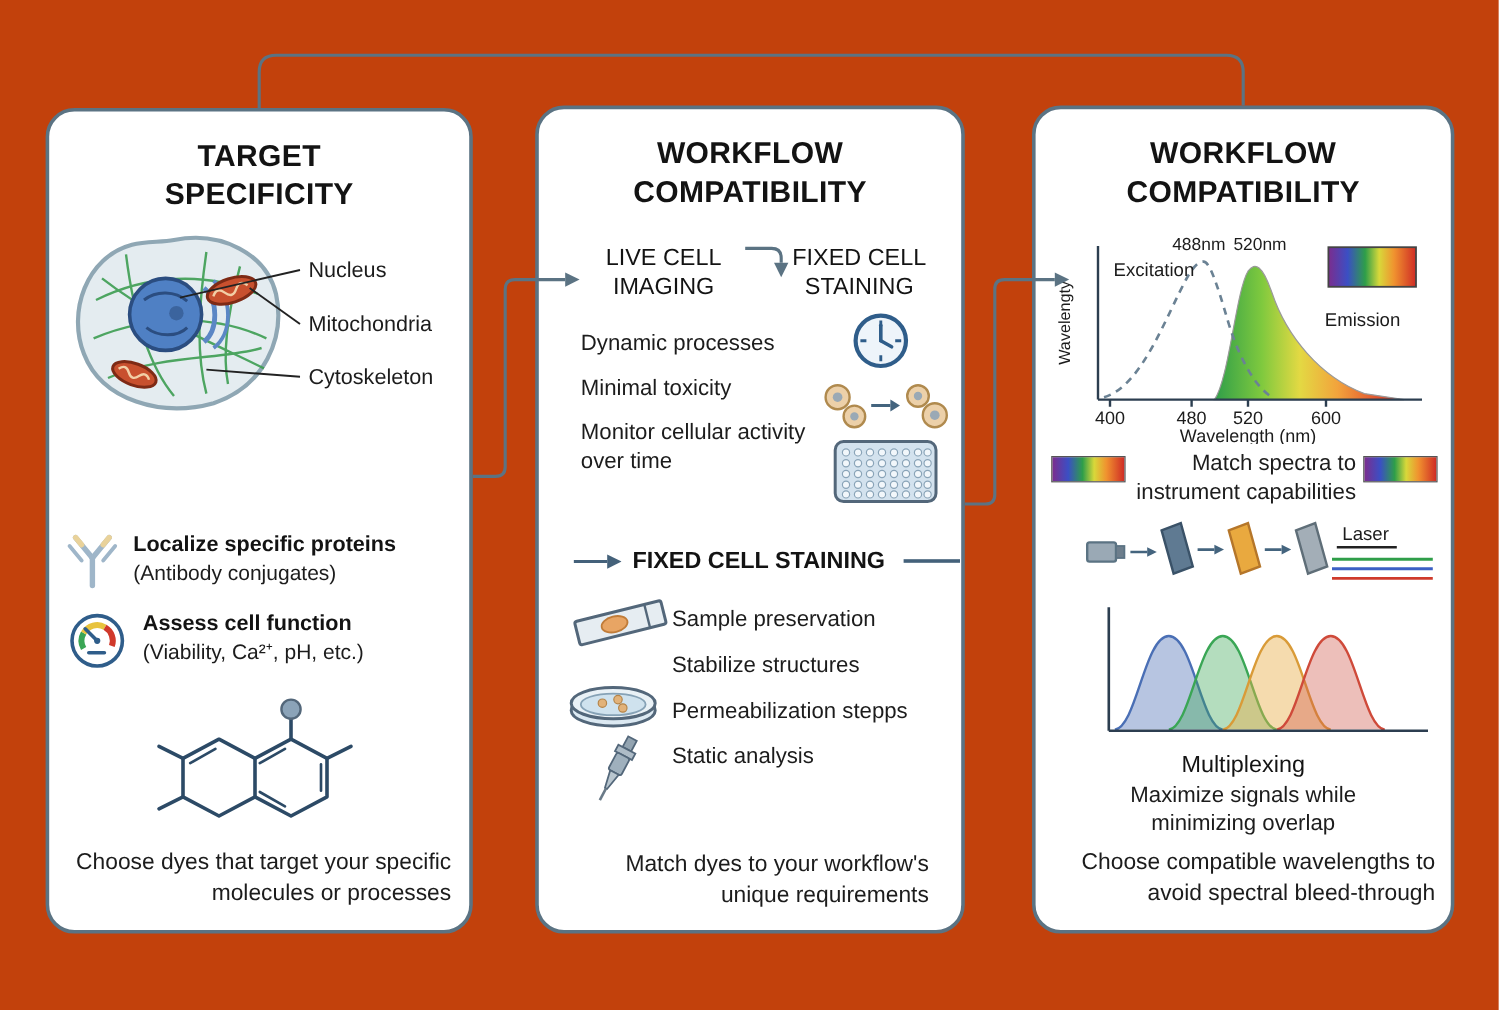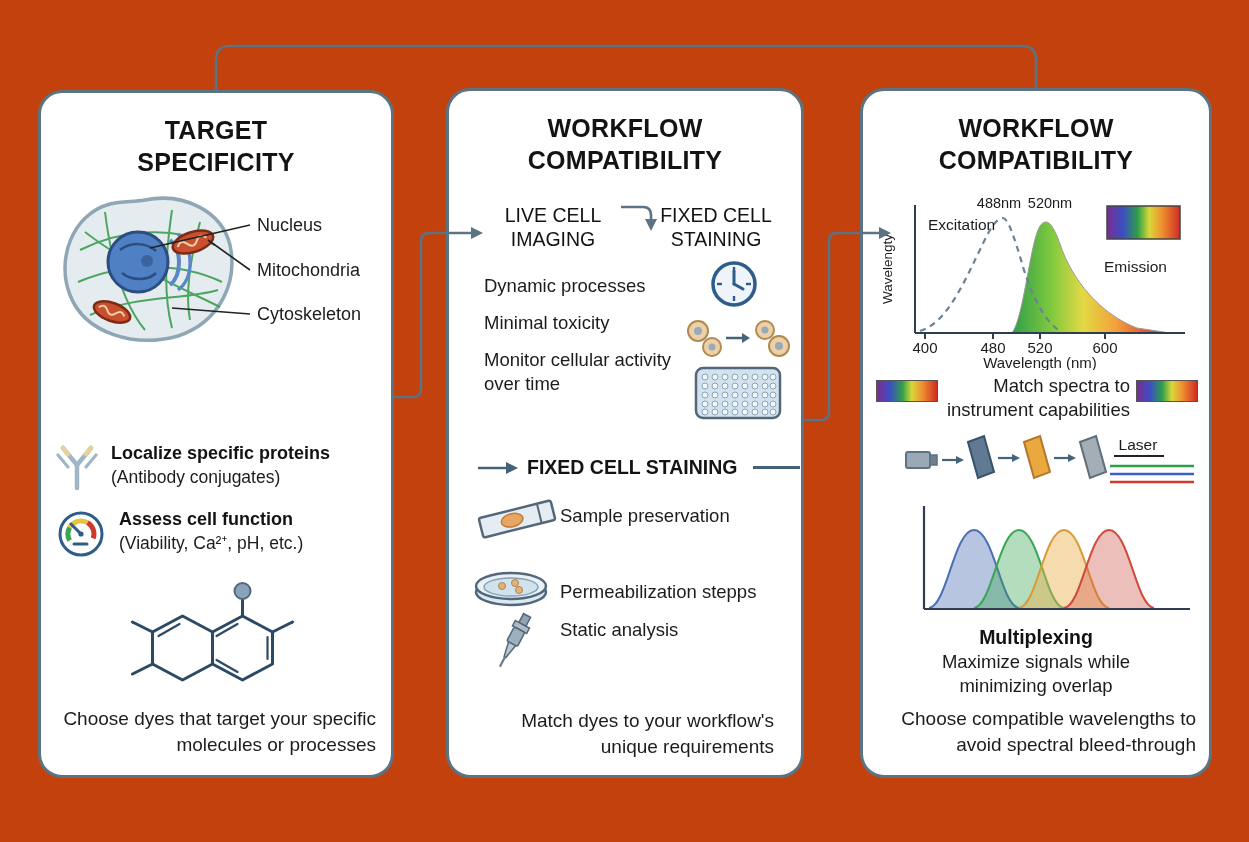--- a/index.html
+++ b/index.html
@@ -244,20 +244,21 @@
     <g transform="rotate(28 25 30)" stroke="#53677a" stroke-width="1.5">
       <rect x="21" y="0" width="8" height="10" fill="#93a4b1"></rect>
       <rect x="17" y="10" width="16" height="6" fill="#aebcc7"></rect>
       <rect x="19" y="16" width="12" height="16" rx="2" fill="#9fb0bd"></rect>
       <polygon points="21,32 29,32 26,47 24,47" fill="#b9c6cf"></polygon>
       <line x1="25" y1="47" x2="25" y2="58" stroke="#6a7a88" stroke-width="2.2"></line>
     </g>
   </svg>
 
   <div class="abs body-text" style="left:560px;top:504px;width:240px">Sample preservation</div>
+  <div class="abs body-text" style="left:560px;top:542px;width:240px">Stabilize structures</div>
   <div class="abs body-text" style="left:560px;top:580px;width:240px">Permeabilization stepps</div>
   <div class="abs body-text" style="left:560px;top:618px;width:240px">Static analysis</div>
 
   <div class="footer-text" style="left:478px;top:708px;width:296px">Match dyes to your workflow's unique requirements</div>
 
   <div class="panel-title" style="left:860px;top:112px;width:352px">
     <div>WORKFLOW</div>
     <div>COMPATIBILITY</div>
   </div>
 
@@ -328,18 +329,18 @@
 
   <svg class="abs" style="left:902px;top:502px" width="295" height="122" viewBox="0 0 295 122">
     <path d="M27,106 C45,104 52,28 72,28 C92,28 99,104 117,106" fill="rgba(74,111,181,0.40)" stroke="#4a6fb5" stroke-width="2"></path>
     <path d="M72,106 C90,104 97,28 117,28 C137,28 144,104 162,106" fill="rgba(58,166,85,0.38)" stroke="#3aa655" stroke-width="2"></path>
     <path d="M117,106 C135,104 142,28 162,28 C182,28 189,104 207,106" fill="rgba(232,176,75,0.45)" stroke="#d99b38" stroke-width="2"></path>
     <path d="M162,106 C180,104 187,28 207,28 C227,28 234,104 252,106" fill="rgba(208,86,74,0.38)" stroke="#cf4a3a" stroke-width="2"></path>
     <line x1="22" y1="4" x2="22" y2="107" stroke="#2c3e50" stroke-width="2.2"></line>
     <line x1="22" y1="107" x2="288" y2="107" stroke="#2c3e50" stroke-width="2.2"></line>
   </svg>
 
-  <div class="abs" style="left:880px;top:626px;width:312px;text-align:center;font-weight:bold;font-size:19.5px;color:#131313">Multiplexing</div>
+  <div class="abs" style="left:880px;top:626px;width:312px;text-align:center;font-weight:normal;font-size:19.5px;color:#131313">Multiplexing</div>
   <div class="abs body-text" style="left:908px;top:650px;width:256px;text-align:center">Maximize signals while minimizing overlap</div>
 
   <div class="footer-text" style="left:876px;top:706px;width:320px">Choose compatible wavelengths to avoid spectral bleed-through</div>
 
 </div>
 
 </body></html>

